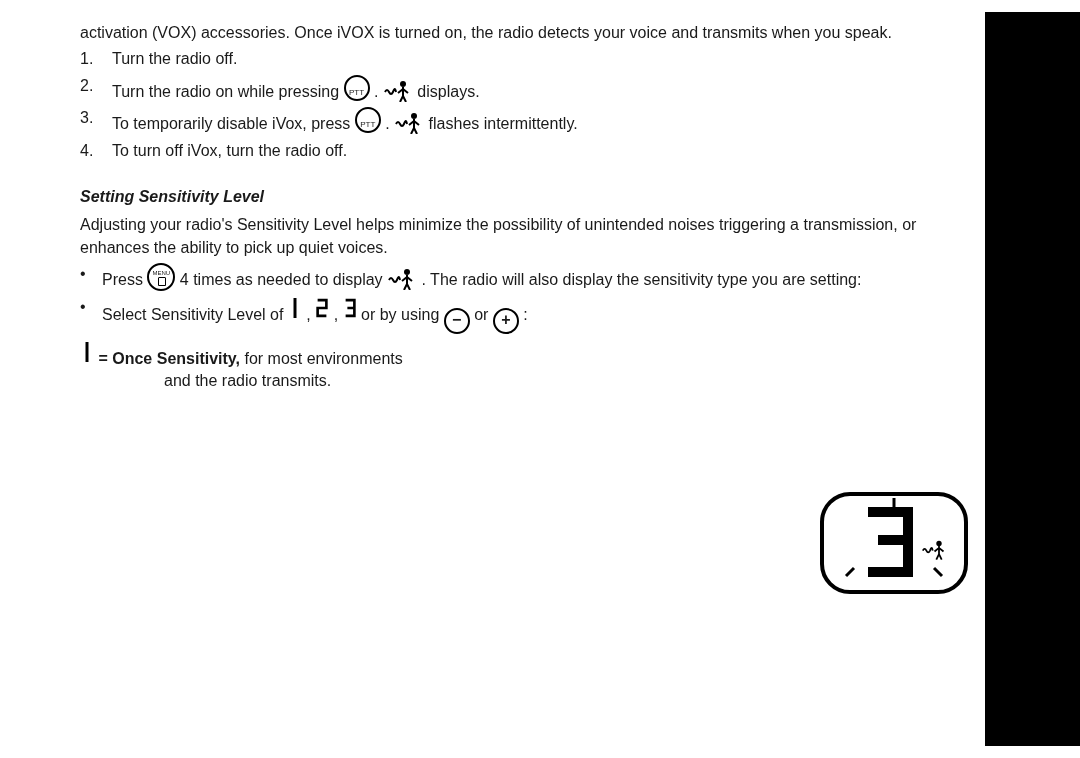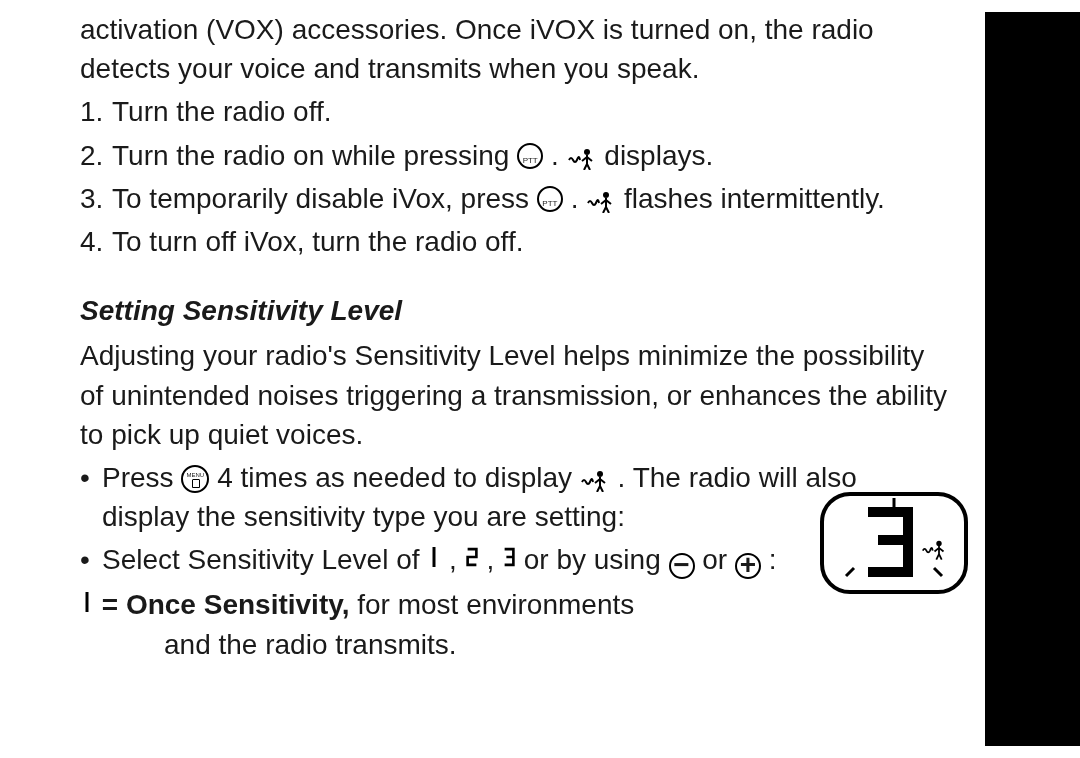--- a/index.html
+++ b/index.html
@@ -9,23 +9,23 @@
     height: 758px;
     background: #fff;
     font-family: Arial, Helvetica, sans-serif;
     color: #1a1a1a;
     position: relative;
     overflow: hidden;
   }
   .content {
     position: absolute;
     left: 80px;
-    top: 10px;
+    top: 22px;
     width: 870px;
-    font-size: 28px;
+    font-size: 16px;
     line-height: 1.4;
   }
   .sidebar {
     position: absolute;
     right: 0;
     top: 12px;
     width: 95px;
     height: 734px;
     background: #000;
     color: #fff;
@@ -52,21 +52,21 @@
   .li-row {
     display: flex;
     gap: 6px;
     margin-top: 4px;
   }
   .li-num { min-width: 26px; }
   .li-text { flex: 1; }
   .subhead {
     font-weight: 700;
     font-style: italic;
-    margin-top: 30px;
+    margin-top: 24px;
     margin-bottom: 6px;
   }
   .bullet-row {
     display: flex;
     gap: 6px;
     margin-top: 4px;
   }
   .bul { min-width: 16px; }
   .bold { font-weight: 700; }
   .ptt {

